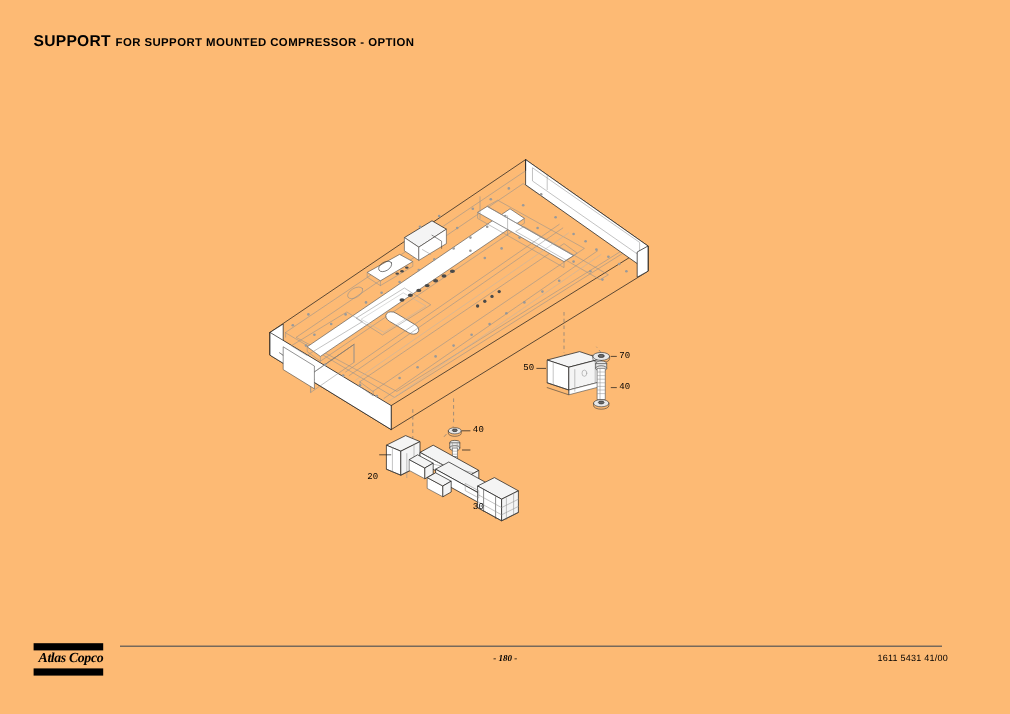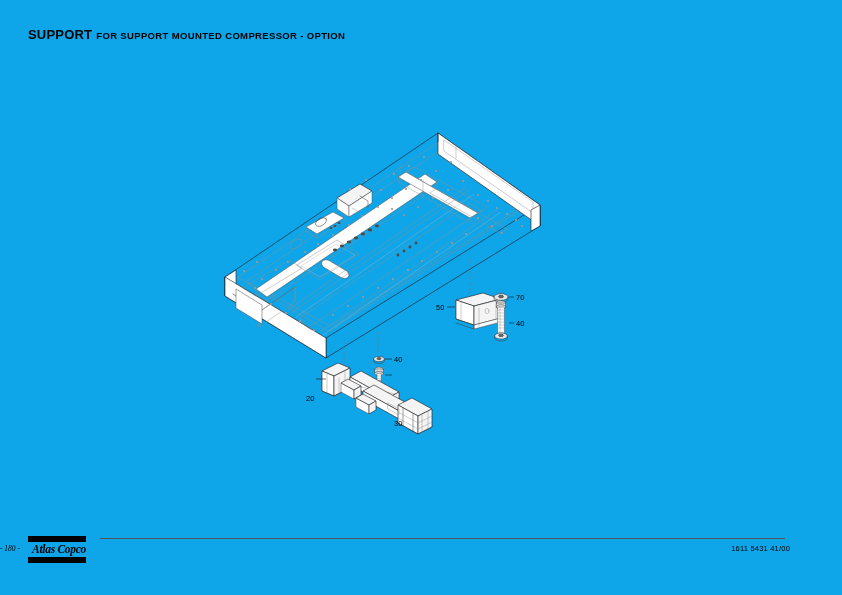--- a/index.html
+++ b/index.html
@@ -8,21 +8,21 @@
     width: 842px;
     height: 595px;
     background: #ffffff;
     font-family: "Liberation Sans", sans-serif;
     overflow: hidden;
   }
   #page {
     position: relative;
     width: 842px;
     height: 595px;
-    background: #0ea5e9;
+    background: #fdba74;
   }
 
   
   #header {
     position: absolute;
     left: 28px;
     top: 26px;
     white-space: nowrap;
     line-height: 1;
   }
@@ -48,21 +48,21 @@
     left: 0;
     top: 0;
     width: 842px;
     height: 595px;
   }
 
   
   .callout {
     position: absolute;
     font-size: 7.5px;
-    font-family: Liberation Sans, sans-serif;
+    font-family: Liberation Mono, monospace;
     color: #000;
     letter-spacing: 0.2px;
     white-space: nowrap;
     text-align: right;
   }
 
   
   #footer-rule {
     position: absolute;
     left: 100px;
@@ -92,25 +92,26 @@
     color: #000;
     line-height: 13px;
     padding: 1px 0;
     white-space: nowrap;
   }
   #page-number {
     position: absolute;
     left: 0;
     top: 544px;
     width: 842px;
-    text-align: left;
+    text-align: center;
     font-family: "Liberation Serif", serif;
     font-style: italic;
     font-size: 7.5px;
     color: #000;
+    font-weight: bold;
   }
   #doc-number {
     position: absolute;
     right: 52px;
     top: 544px;
     font-family: "Liberation Sans", sans-serif;
     font-size: 7.5px;
     letter-spacing: 0.2px;
     color: #000;
     white-space: nowrap;

